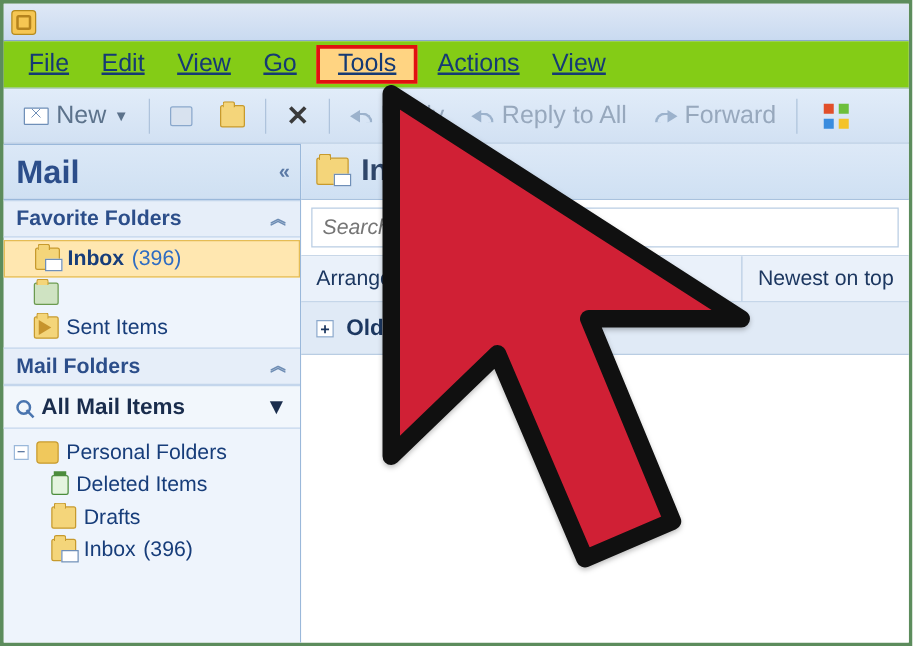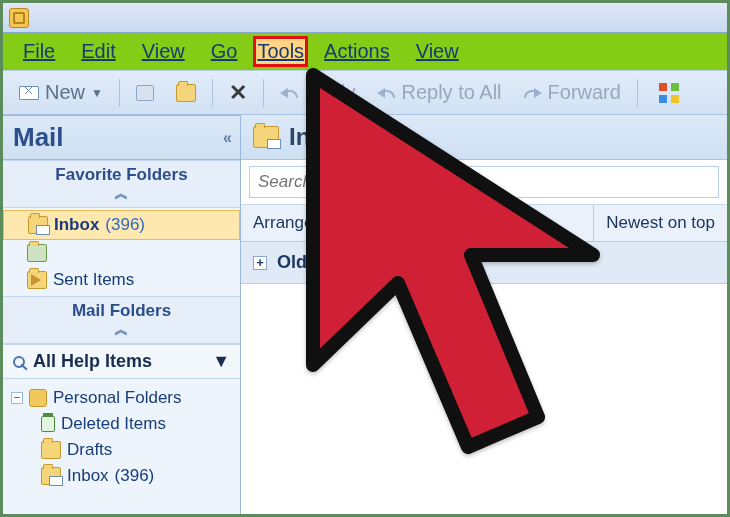--- a/index.html
+++ b/index.html
@@ -10,21 +10,21 @@
   .window-frame { width: 730px; height: 517px; border: 3px solid #5c8c5c; position: relative; background: #fff; }
 
   
   .titlebar { height: 30px; background: linear-gradient(#dfe8f6, #c9daf0); display: flex; align-items: center; padding: 0 6px; border-bottom: 1px solid #8aa8cc; }
   .titlebar .app-icon { width: 20px; height: 20px; background: #f6c653; border: 1px solid #b58a1e; border-radius: 3px; position: relative; }
   .titlebar .app-icon::after { content: ""; position: absolute; inset: 3px; border: 2px solid #b5831e; border-radius: 2px; }
 
   
   .menubar { height: 38px; background: #84cc16; border-bottom: 1px solid #b8cde6; display: flex; align-items: center; padding: 0 10px; gap: 6px; font-size: 20px; color: #153a74; position: relative; }
   .menubar .menu-item { padding: 4px 10px; cursor: default; }
-  .menubar .menu-item.hl { background: #ffd482; border: 3px solid #e11010; padding: 1px 1px; }
+  .menubar .menu-item.hl { background: #ffd482; border: 3px solid #e11010; padding: 1px 14px; }
   .menubar .menu-item .ul { text-decoration: underline; }
 
   
   .toolbar { height: 44px; background: linear-gradient(#e1ecf9, #d2e1f3); border-bottom: 1px solid #a9c2de; display: flex; align-items: center; padding: 0 10px; gap: 10px; font-size: 20px; color: #4a607a; }
   .toolbar .tb-btn { display: flex; align-items: center; gap: 6px; padding: 2px 6px; color: #5c728b; }
   .toolbar .tb-btn.dim { color: #97a8bd; }
   .toolbar .sep { width: 1px; height: 28px; background: #aec3dc; }
   .toolbar .icon-sm { width: 20px; height: 20px; display: inline-flex; align-items: center; justify-content: center; }
   .toolbar .dropdown-arrow { font-size: 12px; }
   .toolbar .squares { width: 22px; height: 22px; position: relative; margin-left: 4px; }
@@ -36,21 +36,21 @@
 
   
   .main { display: flex; height: calc(100% - 30px - 38px - 44px); }
 
   
   .navpane { width: 238px; background: #eef4fc; border-right: 1px solid #9ab8da; display: flex; flex-direction: column; }
   .navpane .block { border: 1px solid #9ab8da; border-left: none; border-right: none; }
   .navpane .mail-header { display: flex; align-items: center; justify-content: space-between; padding: 6px 10px; background: linear-gradient(#dbe8f7, #cfe0f2); }
   .navpane .mail-header h1 { font-size: 26px; font-weight: bold; color: #2c4e8a; }
   .navpane .mail-header .collapse { color: #5b7aa6; font-size: 16px; font-weight: bold; letter-spacing: -2px; }
-  .navpane .section-head { display: flex; justify-content: space-between; align-items: center; padding: 4px 10px; color: #2c4e8a; font-weight: bold; font-size: 17px; background: #e6eef9; border-top: 1px solid #c4d6ec; border-bottom: 1px solid #c4d6ec; flex-direction: column; }
+  .navpane .section-head { display: flex; justify-content: space-between; align-items: center; padding: 4px 10px; color: #2c4e8a; font-weight: bold; font-size: 17px; background: #e6eef9; border-top: 1px solid #c4d6ec; border-bottom: 1px solid #c4d6ec; }
   .navpane .section-head .chev { color: #6e8db4; font-size: 14px; }
   .navpane .item-list { padding: 2px 0; }
   .navpane .item { display: flex; align-items: center; gap: 6px; padding: 4px 10px 4px 24px; font-size: 17px; color: #173d7a; }
   .navpane .item.selected { background: #ffe7b0; border: 1px solid #e5bc55; }
   .navpane .item .count { color: #2e6cc2; font-weight: normal; }
   .navpane .item .bold { font-weight: bold; }
   .navpane .item .italic { font-style: italic; color: #2b4e8e; }
   .navpane .all-mail { display: flex; justify-content: space-between; align-items: center; padding: 6px 10px; border-top: 1px solid #c4d6ec; border-bottom: 1px solid #c4d6ec; font-size: 18px; color: #1a2d4d; background: #f2f7fc; }
   .navpane .all-mail .left { display:flex; align-items:center; gap:8px; font-weight: bold; }
   .navpane .tree { padding: 6px 4px 6px 8px; font-size: 17px; color: #173d7a; }
@@ -188,21 +188,21 @@
       </div>
 
       <div class="section-head">
         <span>Mail Folders</span>
         <span class="chev">︽</span>
       </div>
 
       <div class="all-mail">
         <span class="left">
           <span class="ico ico-search"></span>
-          <span>All Help Items</span>
+          <span>All Mail Items</span>
         </span>
         <span>▼</span>
       </div>
 
       <div class="tree">
         <div class="tree-row indent1">
           <span class="expander">−</span>
           <span class="ico ico-root"></span>
           <span>Personal Folders</span>
         </div>

